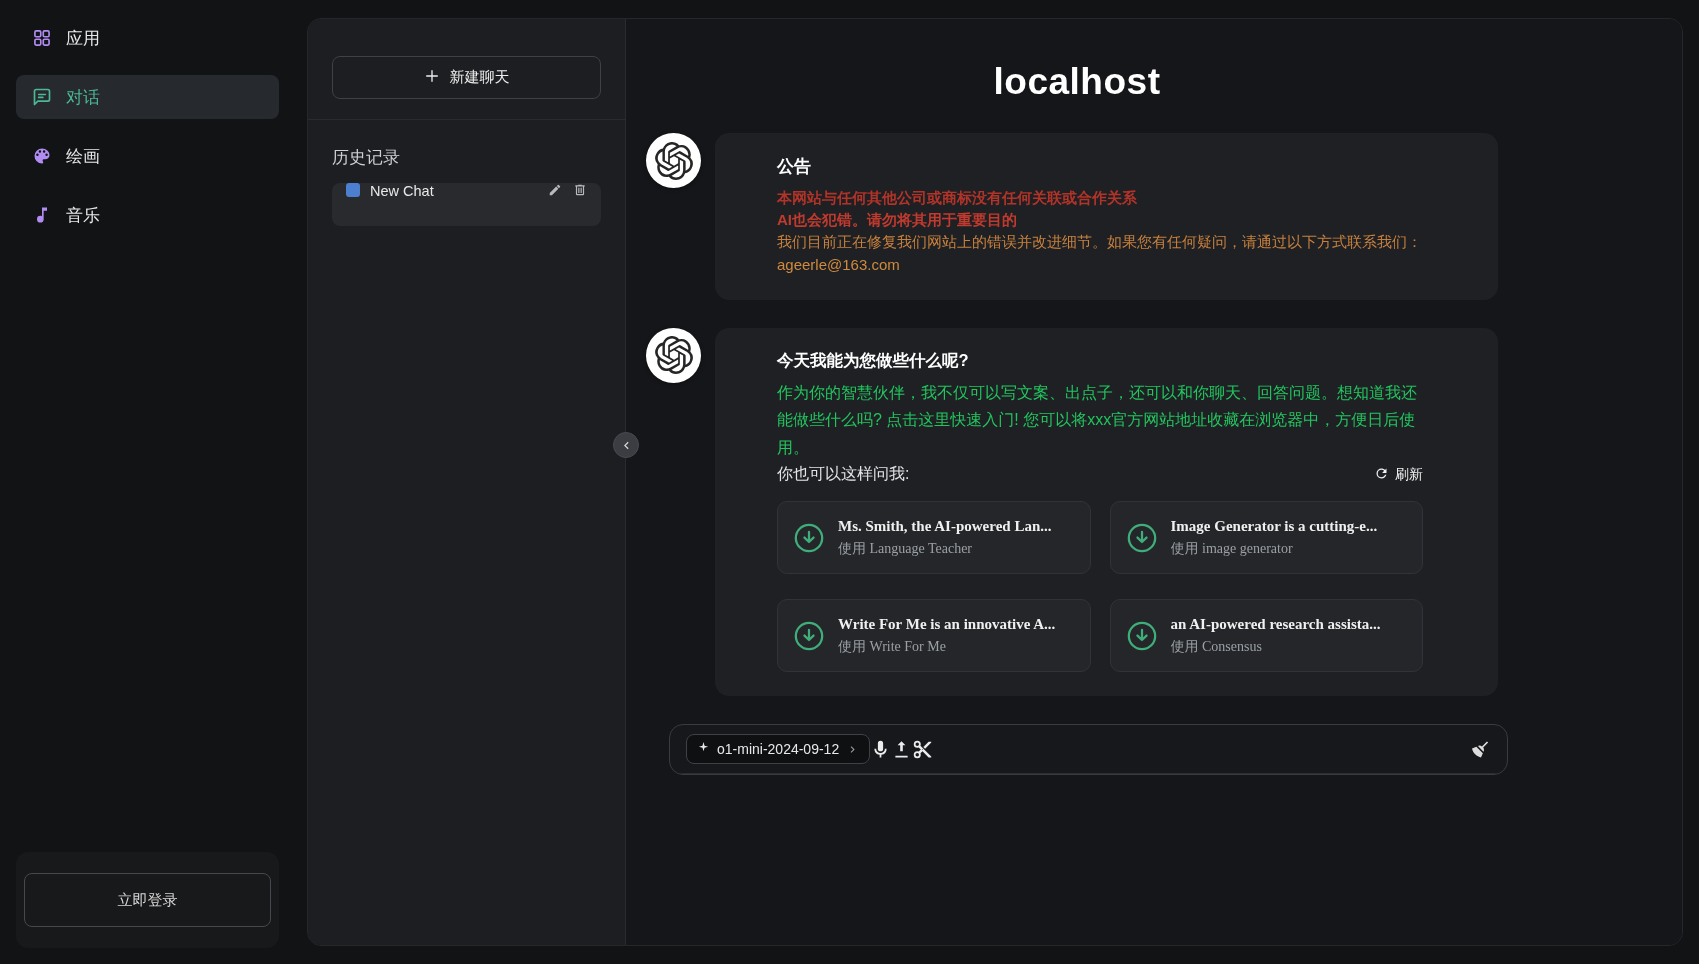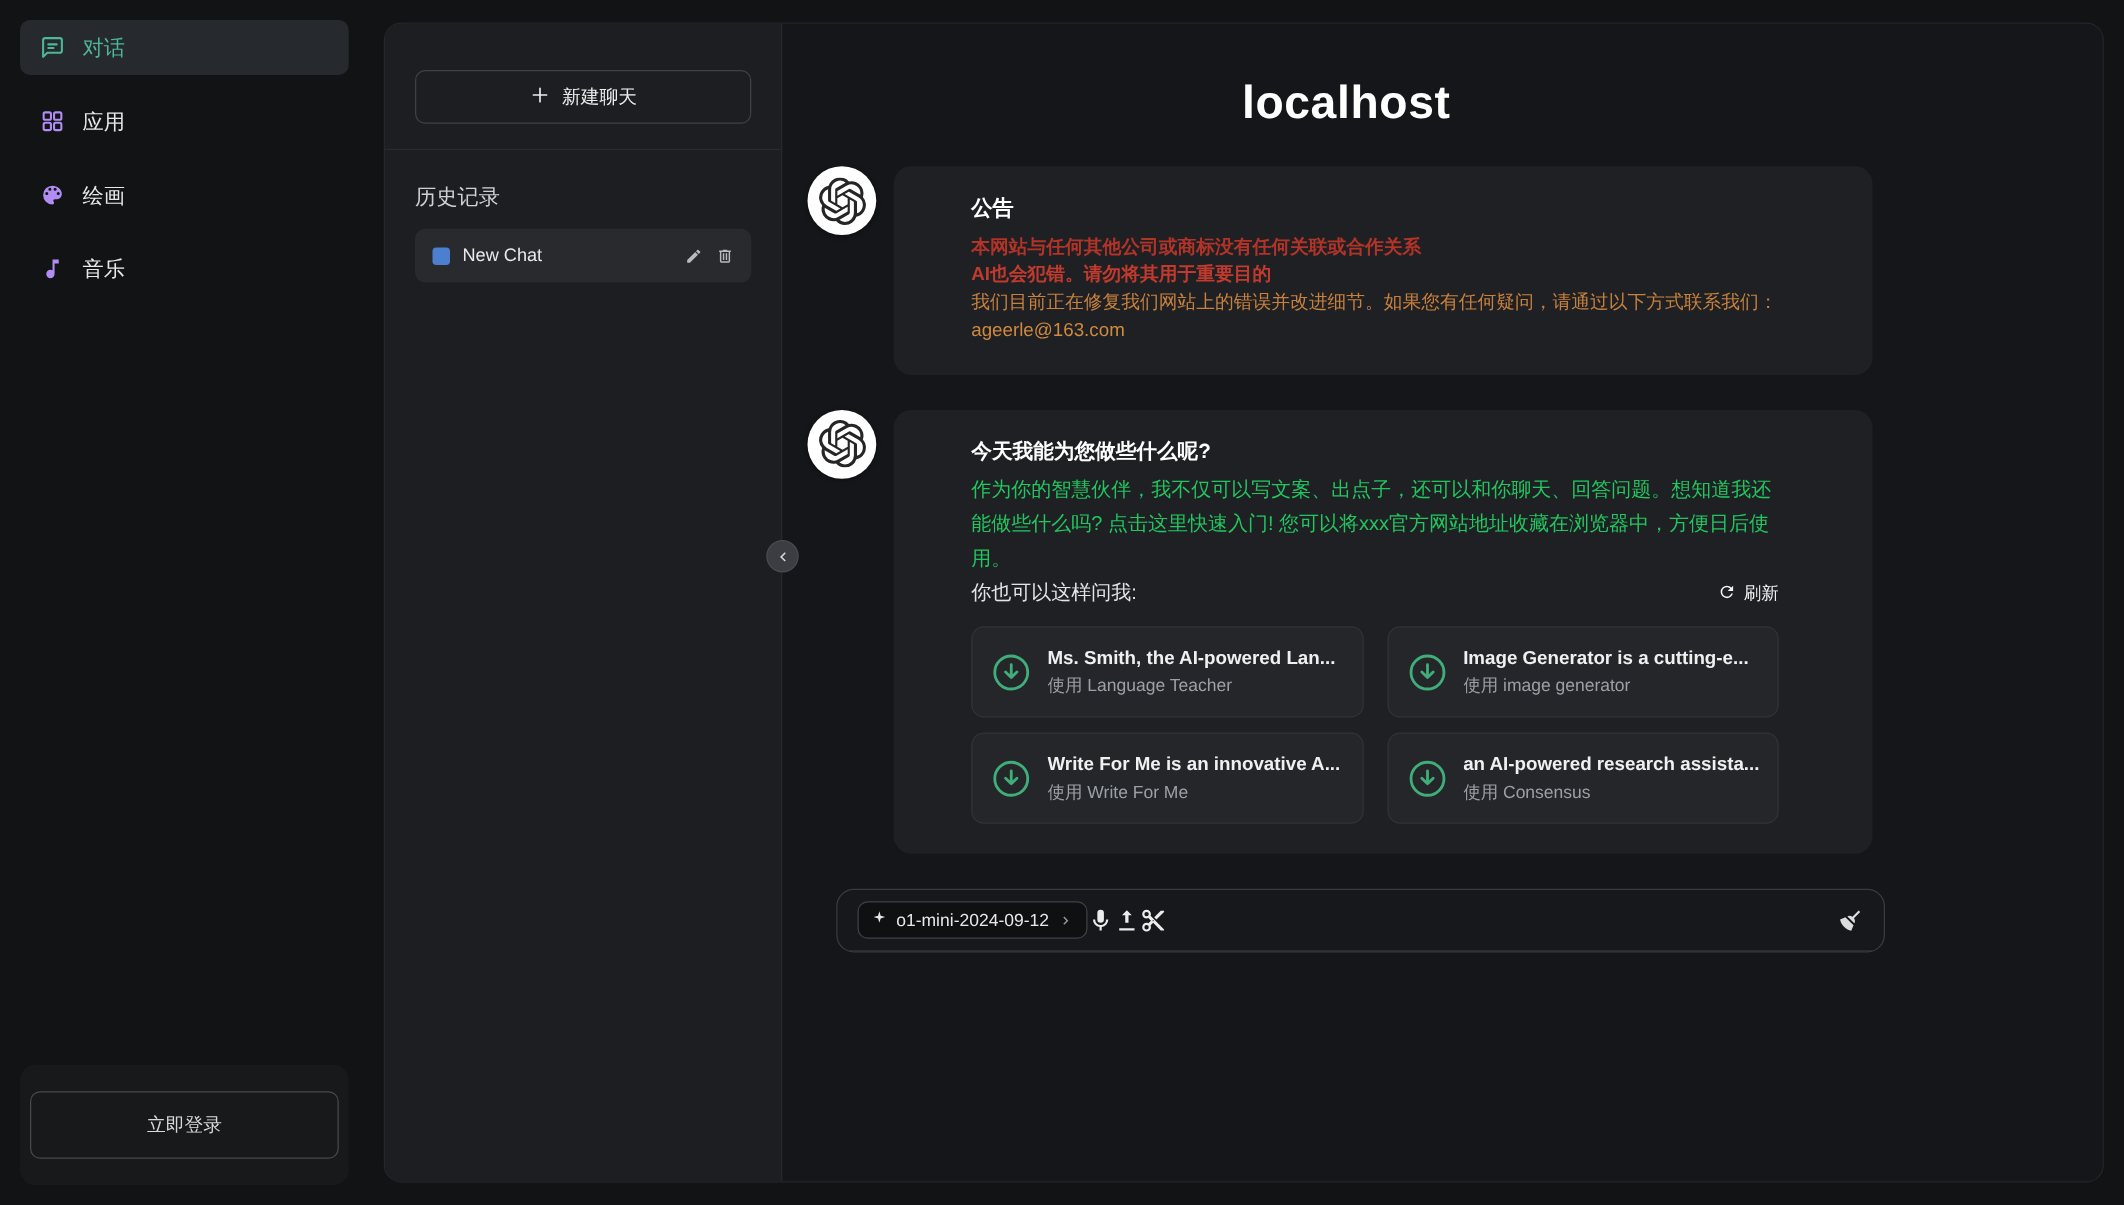--- a/index.html
+++ b/index.html
@@ -40,21 +40,21 @@
   .list-col { width:318px; flex-shrink:0; background:#1d1e21; border-right:1px solid #2a2b2f; display:flex; flex-direction:column; }
   .list-top { padding:37px 24px 20px; border-bottom:1px solid #2a2b2f; }
   .new-chat-btn {
     width:100%; height:43px; border:1px solid #404145; border-radius:8px;
     color:#ededed; font-size:15px; display:flex; align-items:center; justify-content:center; gap:10px;
   }
   .new-chat-btn svg { width:16px; height:16px; }
   .history-title { margin:26px 24px 12px; font-size:17px; color:#cfd0d2; }
   .chat-item {
     margin:2px 24px; height:43px; background:#282a2e; border-radius:8px;
-    display:flex; align-items:center; gap:10px; padding:0 14px;
+    display:flex; align-items:flex-start; gap:10px; padding:0 14px;
   }
   .chat-dot { width:14px; height:14px; border-radius:3px; background:#4d7fd0; flex-shrink:0; }
   .chat-item-title { flex:1; font-size:14.5px; color:#e9e9e9; }
   .chat-actions { display:flex; gap:11px; color:#b9babd; }
   .chat-actions .mini-icon { width:14px; height:14px; display:inline-flex; }
   .chat-actions svg { width:14px; height:14px; }
 
   
   .chat-col { flex:1; position:relative; padding-left:20px; background:#151619; }
   .collapse-btn {
@@ -81,21 +81,21 @@
   .ann-line.orange { color:#c8803d; }
   .ann-email { color:#d08a3e; font-size:15px; line-height:1.48; text-decoration:none; display:inline-block; }
 
   .wel-title { font-size:16.5px; font-weight:700; color:#ffffff; margin-bottom:7px; }
   .wel-body { font-size:16px; color:#22c55e; line-height:1.72; }
   .hint-row { display:flex; align-items:center; justify-content:space-between; margin-top:3px; }
   .hint-text { font-size:16px; color:#e4e4e6; }
   .refresh-btn { display:flex; align-items:center; gap:6px; color:#f2f2f2; font-size:14px; }
   .refresh-btn svg { width:15px; height:15px; }
 
-  .sug-grid { display:grid; grid-template-columns:1fr 1fr; gap:12px 19px; margin-top:16px; }
+  .sug-grid { display:grid; grid-template-columns:1fr 1fr; gap:25px 19px; margin-top:16px;font-family:Liberation Serif, serif; }
   .sug-card {
     background:#242629; border:1px solid #323338; border-radius:10px; padding:12px 14px;
     display:flex; align-items:center; gap:12px; min-width:0; text-align:left; height:73px;
   }
   .sug-icon { width:34px; height:34px; color:#3fae7a; flex-shrink:0; }
   .sug-icon svg { width:34px; height:34px; }
   .sug-text { min-width:0; display:flex; flex-direction:column; gap:5px; }
   .sug-title { font-size:15px; font-weight:600; color:#f0f0f0; white-space:nowrap; overflow:hidden; text-overflow:ellipsis; }
   .sug-sub { font-size:14px; color:#9ba0a6; white-space:nowrap; overflow:hidden; text-overflow:ellipsis; }
 
@@ -128,39 +128,39 @@
   .send-badge svg { display:block; }
   .badge-divider { width:2px; height:13px; background:rgba(255,255,255,.8); border-radius:1px; }
 </style>
 </head>
 <body>
 
 <div class="app">
 
   <aside class="sidebar">
     <nav>
-      <div class="nav-item active">
-        <span class="nav-icon">
-          <svg viewBox="0 0 24 24" fill="none" stroke="currentColor" stroke-width="2" stroke-linecap="round" stroke-linejoin="round">
-              <path d="M21 15a2 2 0 0 1-2 2H7l-4 4V5a2 2 0 0 1 2-2h14a2 2 0 0 1 2 2z"></path>
-              <path d="M8 9h8M8 12.5h5"></path>
-            </svg>
-        </span>
-        <span>对话</span>
-      </div>
       <div class="nav-item">
         <span class="nav-icon">
           <svg viewBox="0 0 24 24" fill="none" stroke="currentColor" stroke-width="2">
               <rect x="3.5" y="3.5" width="7" height="7" rx="1.5"></rect>
               <rect x="13.5" y="3.5" width="7" height="7" rx="1.5"></rect>
               <rect x="3.5" y="13.5" width="7" height="7" rx="1.5"></rect>
               <rect x="13.5" y="13.5" width="7" height="7" rx="1.5"></rect>
             </svg>
         </span>
         <span>应用</span>
+      </div>
+      <div class="nav-item active">
+        <span class="nav-icon">
+          <svg viewBox="0 0 24 24" fill="none" stroke="currentColor" stroke-width="2" stroke-linecap="round" stroke-linejoin="round">
+              <path d="M21 15a2 2 0 0 1-2 2H7l-4 4V5a2 2 0 0 1 2-2h14a2 2 0 0 1 2 2z"></path>
+              <path d="M8 9h8M8 12.5h5"></path>
+            </svg>
+        </span>
+        <span>对话</span>
       </div>
       <div class="nav-item">
         <span class="nav-icon">
           <svg viewBox="0 0 24 24" fill="currentColor">
               <path d="M12,3A9,9 0 0,0 3,12A9,9 0 0,0 12,21A1.5,1.5 0 0,0 13.5,19.5C13.5,19.11 13.35,18.76 13.11,18.5C12.88,18.23 12.73,17.88 12.73,17.5A1.5,1.5 0 0,1 14.23,16H16A5,5 0 0,0 21,11C21,6.58 16.97,3 12,3M6.5,12A1.5,1.5 0 0,1 5,10.5A1.5,1.5 0 0,1 6.5,9A1.5,1.5 0 0,1 8,10.5A1.5,1.5 0 0,1 6.5,12M9.5,8A1.5,1.5 0 0,1 8,6.5A1.5,1.5 0 0,1 9.5,5A1.5,1.5 0 0,1 11,6.5A1.5,1.5 0 0,1 9.5,8M14.5,8A1.5,1.5 0 0,1 13,6.5A1.5,1.5 0 0,1 14.5,5A1.5,1.5 0 0,1 16,6.5A1.5,1.5 0 0,1 14.5,8M17.5,12A1.5,1.5 0 0,1 16,10.5A1.5,1.5 0 0,1 17.5,9A1.5,1.5 0 0,1 19,10.5A1.5,1.5 0 0,1 17.5,12Z"></path>
             </svg>
         </span>
         <span>绘画</span>
       </div>
       <div class="nav-item">

